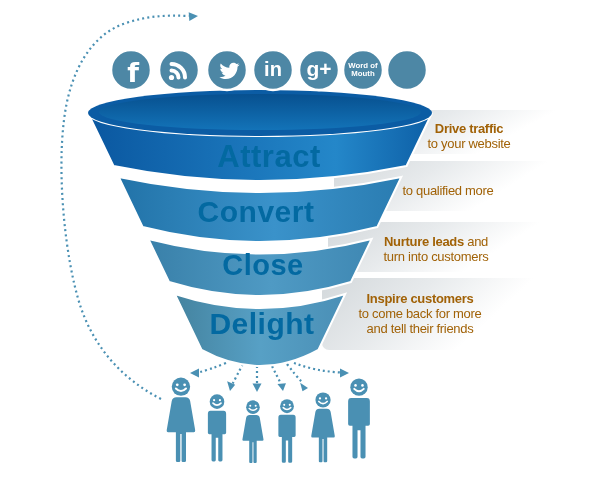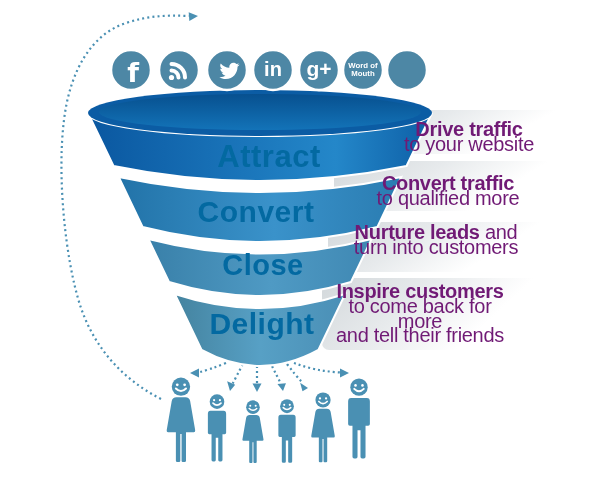--- a/index.html
+++ b/index.html
@@ -3,22 +3,22 @@
 <meta charset="utf-8">
 <style>
   html,body{margin:0;padding:0;background:#fff;}
   #stage{position:relative;width:600px;height:486px;background:#ffffff;overflow:hidden;
          font-family:"Liberation Sans",sans-serif;}
   #stage svg{position:absolute;left:0;top:0;}
   .funnel-label{position:absolute;transform:translate(-50%,-50%);color:#0369a1;
     font-weight:700;letter-spacing:.5px;white-space:nowrap;}
   .icon-label{position:absolute;transform:translate(-50%,-50%);color:#ffffff;
     font-weight:700;text-align:center;white-space:nowrap;line-height:1;}
-  .note{position:absolute;transform:translate(-50%,-50%);color:#701a75;
-    font-size:20px;line-height:14.8px;letter-spacing:-0.3px;text-align:center;}
+  .note{position:absolute;transform:translate(-50%,-50%);color:#a16207;
+    font-size:13px;line-height:14.8px;letter-spacing:-0.3px;text-align:center;}
   .note .ln{display:block;}
   .note b{font-weight:700;}
 </style>
 </head>
 <body>
 
 <div id="stage">
   <svg width="600" height="486" viewBox="0 0 600 486">
     <defs>
       <linearGradient id="panelGrad" x1="0" y1="0" x2="1" y2="0.35">
@@ -146,24 +146,23 @@
   <div class="funnel-label" style="left:269px;top:157px;font-size:31px;">Attract</div>
   <div class="funnel-label" style="left:256px;top:212px;font-size:30px;">Convert</div>
   <div class="funnel-label" style="left:263px;top:265px;font-size:29px;">Close</div>
   <div class="funnel-label" style="left:262px;top:324px;font-size:30px;">Delight</div>
 
   <div class="note" style="left:469px;top:137px;width:170px;">
     <span class="ln"><b>Drive traffic</b></span>
     <span class="ln">to your website</span>
   </div>
   <div class="note" style="left:448px;top:191px;width:170px;">
-    <span class="ln"><b>Convert traffic</b></span>
     <span class="ln">to qualified more</span>
   </div>
-  <div class="note" style="left:436px;top:240px;width:170px;">
+  <div class="note" style="left:436px;top:250px;width:170px;">
     <span class="ln"><b>Nurture leads</b> <span>and</span></span>
     <span class="ln">turn into customers</span>
   </div>
   <div class="note" style="left:420px;top:314px;width:170px;">
     <span class="ln"><b>Inspire customers</b></span>
     <span class="ln">to come back for more</span>
     <span class="ln">and tell their friends</span>
   </div>
 </div>
 

